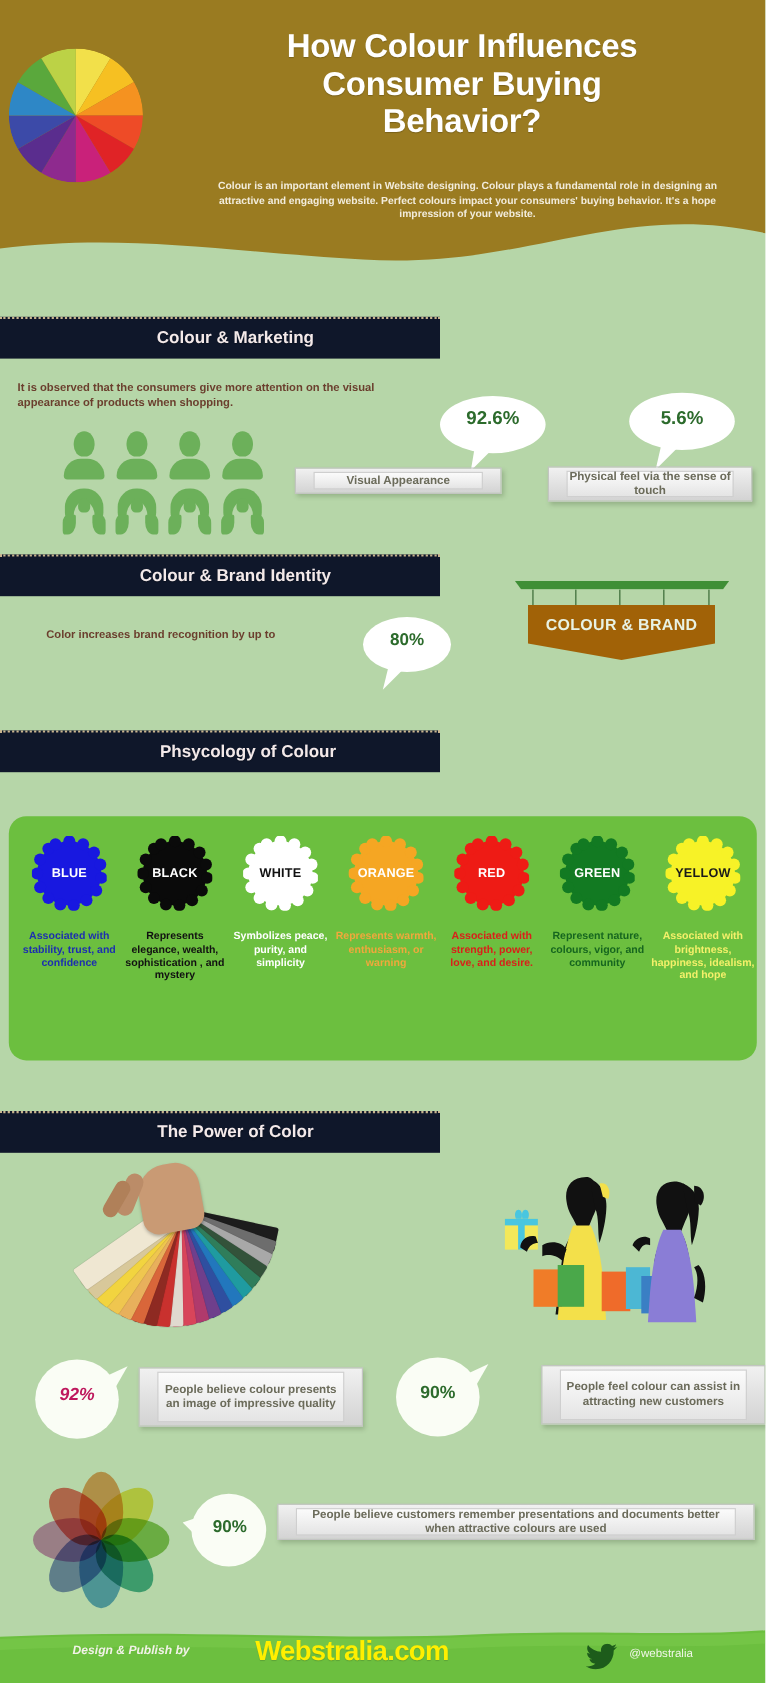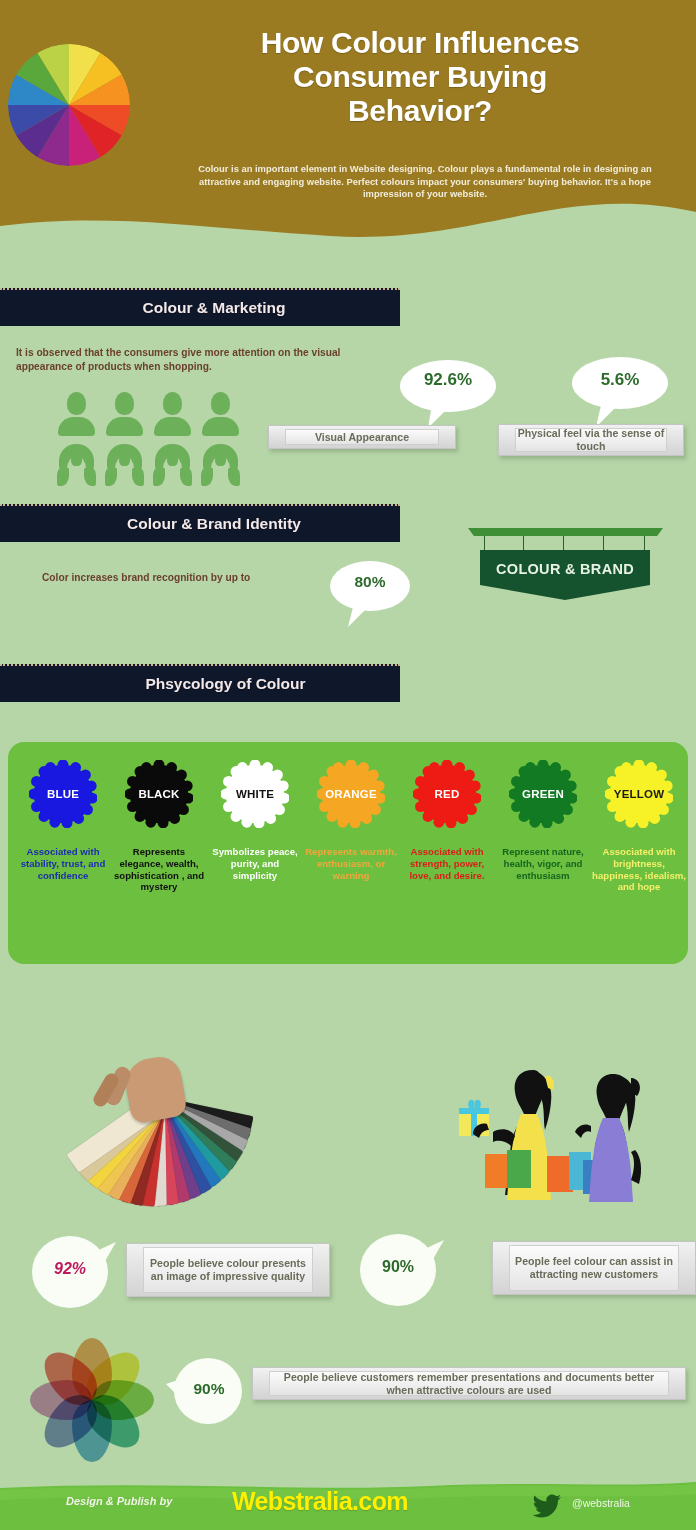--- a/index.html
+++ b/index.html
@@ -209,21 +209,21 @@
   .sign-string {
     position: absolute;
     top: 0;
     width: 1px; height: 16px;
     background: #2d5f2a;
   }
   .sign-board {
     position: absolute;
     left: 12px; top: 22px;
     width: 170px; height: 50px;
-    background: #14532d;
+    background: #a16207;
     clip-path: polygon(0 0, 100% 0, 100% 70%, 50% 100%, 0 70%);
     display: flex;
     align-items: flex-start;
     justify-content: center;
   }
   .sign-board span {
     color: #e8f2e4;
     font-size: 14.5px;
     font-weight: bold;
     letter-spacing: 0.3px;
@@ -691,21 +691,21 @@
               <circle cx="22" cy="83" r="8"></circle>
               <circle cx="11" cy="68.5" r="8"></circle>
               <circle cx="7" cy="50" r="8"></circle>
               <circle cx="11" cy="31.5" r="8"></circle>
               <circle cx="22" cy="17" r="8"></circle>
               <circle cx="31.5" cy="11" r="8"></circle>
             </g>
           </svg>
         <span class="label" style="color:#ffffff;">GREEN</span>
       </div>
-      <div class="psy-desc" style="color:#16661f;">Represent nature, health, vigor, and enthusiasm</div>
+      <div class="psy-desc" style="color:#16661f;">Represent nature, colours, vigor, and community</div>
     </div>
 
     <div class="psy-col" style="left:584px;">
       <div class="psy-badge">
         <svg class="scallop" viewBox="0 0 100 100">
             <circle cx="50" cy="50" r="43" fill="#f7f227"></circle>
             <g fill="#f7f227">
               <circle cx="50" cy="7" r="8"></circle>
               <circle cx="68.5" cy="11" r="8"></circle>
               <circle cx="83" cy="22" r="8"></circle>
@@ -723,20 +723,23 @@
               <circle cx="31.5" cy="11" r="8"></circle>
             </g>
           </svg>
         <span class="label" style="color:#1a1a1a;">YELLOW</span>
       </div>
       <div class="psy-desc" style="color:#f4f06a;">Associated with brightness, happiness, idealism, and hope</div>
     </div>
 
   </div>
 
+  <div class="sect-bar" style="top:1010px;">
+    <span>The Power of Color</span>
+  </div>
 
   <div class="fan">
     <div class="fan-card" style="background:#1c1c1c; transform:rotate(-78deg);"></div>
     <div class="fan-card" style="background:#6d6d6d; transform:rotate(-71deg);"></div>
     <div class="fan-card" style="background:#a8a8a8; transform:rotate(-64deg);"></div>
     <div class="fan-card" style="background:#33523a; transform:rotate(-57deg);"></div>
     <div class="fan-card" style="background:#2f7d5b; transform:rotate(-50deg);"></div>
     <div class="fan-card" style="background:#1f9ba0; transform:rotate(-43deg);"></div>
     <div class="fan-card" style="background:#2277bd; transform:rotate(-36deg);"></div>
     <div class="fan-card" style="background:#2f4fa0; transform:rotate(-29deg);"></div>

